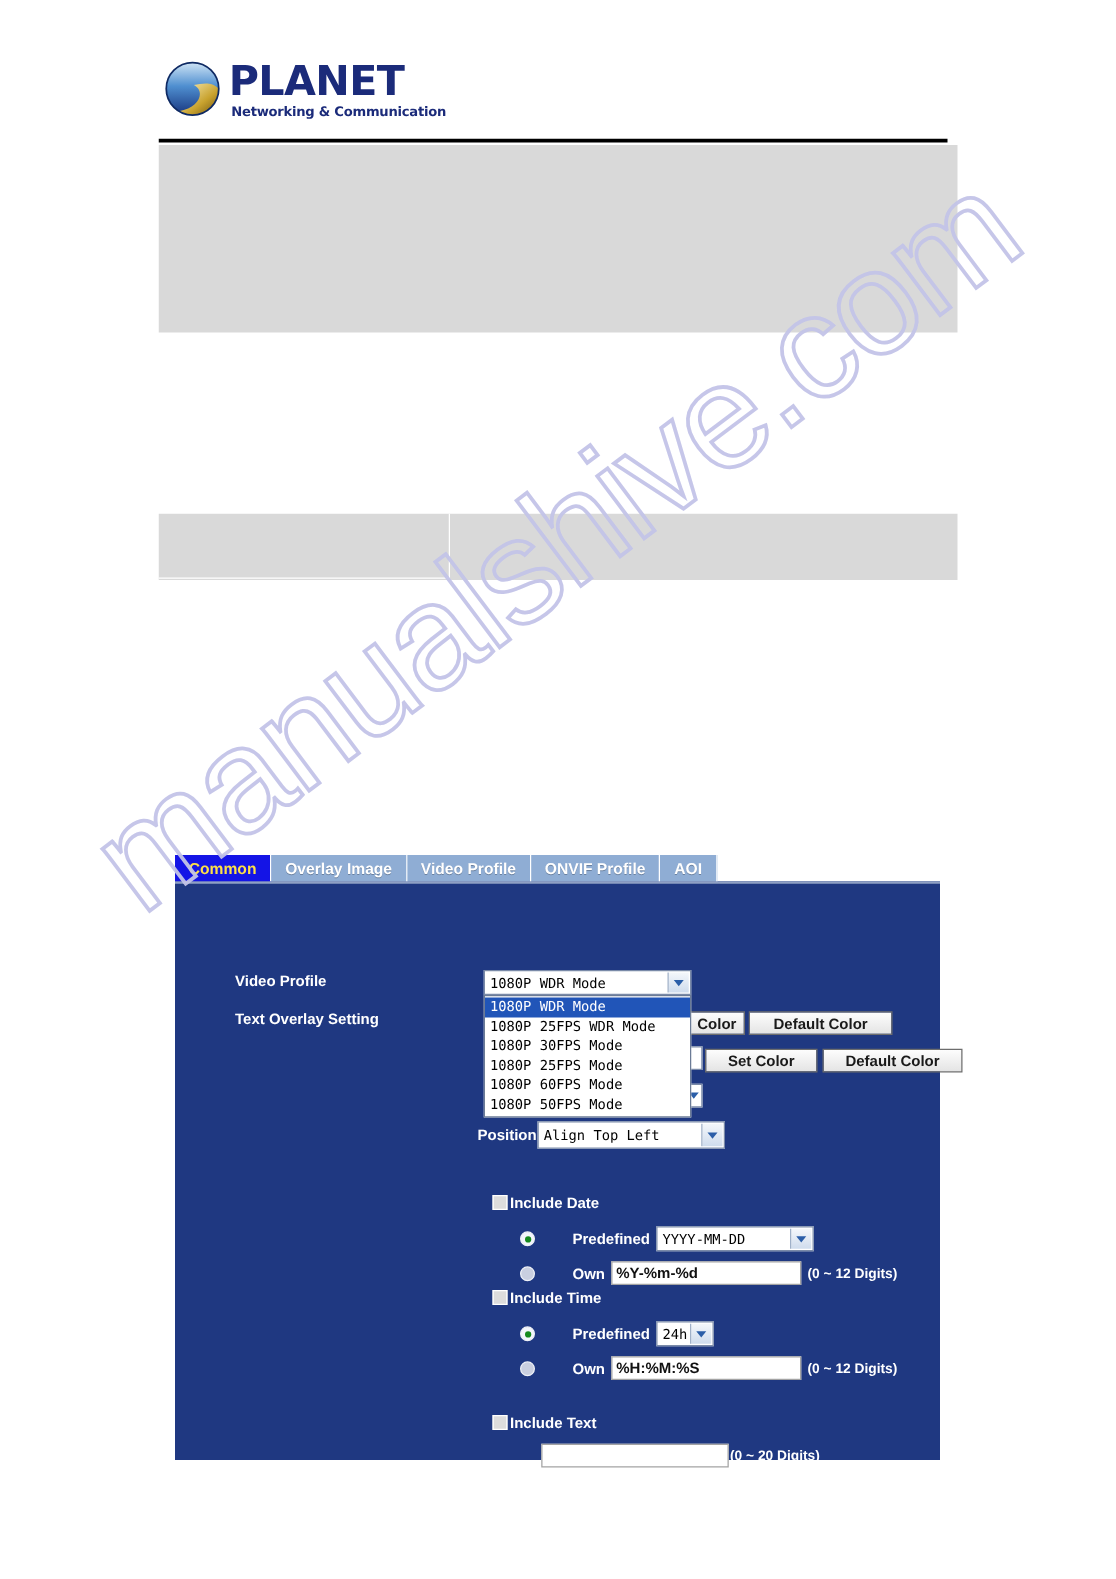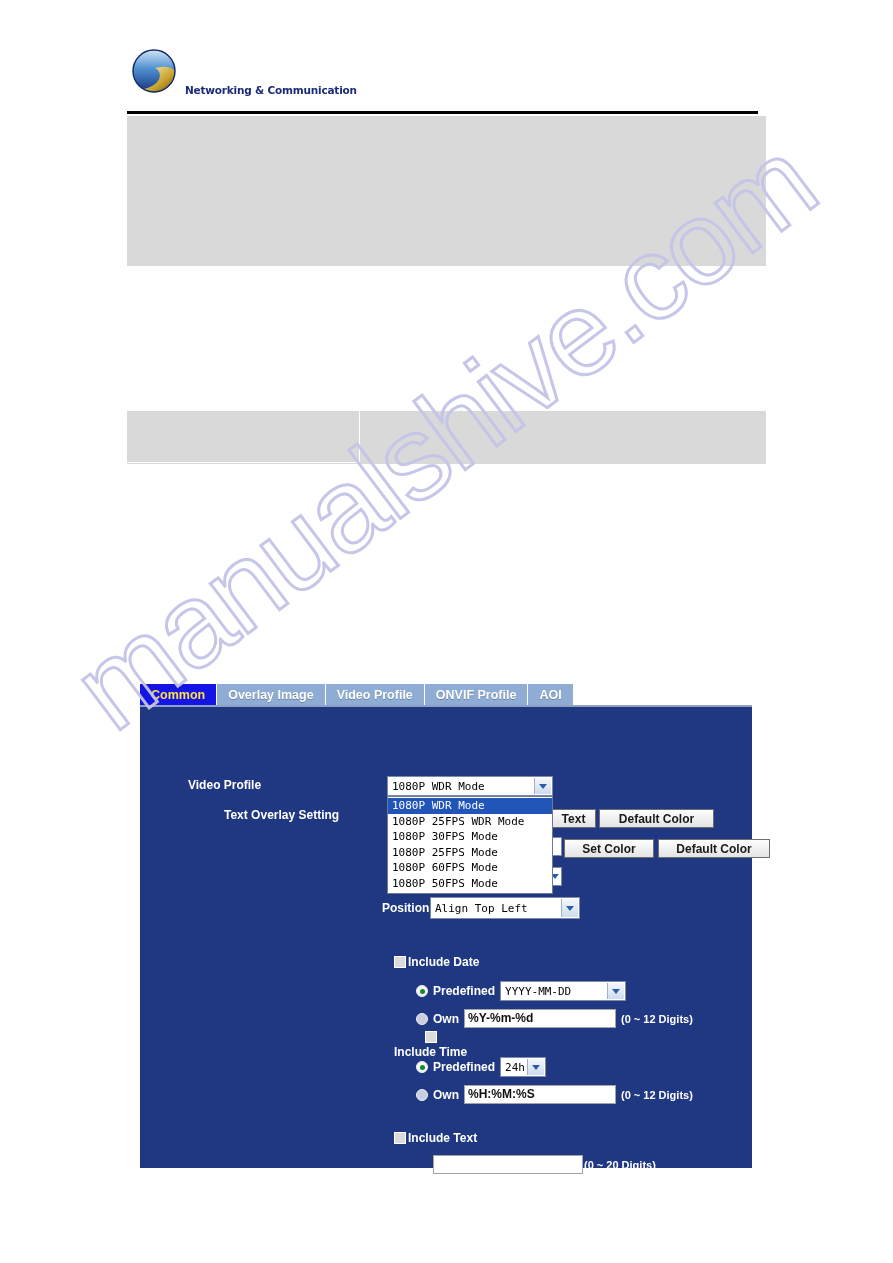--- a/index.html
+++ b/index.html
@@ -170,21 +170,21 @@
 
   .lbl {
     position: absolute;
     font-family: "Liberation Sans", sans-serif;
     font-size: 12px;
     font-weight: bold;
     color: #ffffff;
     white-space: nowrap;
   }
   #lbl-video-profile { left: 48px; top: 71px; }
-  #lbl-text-overlay  { left: 48px; top: 101px; margin-left: 36px; }
+  #lbl-text-overlay  { left: 48px; top: 101px; }
 
   
   .select-box {
     position: absolute;
     background: #ffffff;
     border: 1px solid #7a8aa8;
     box-sizing: border-box;
     font-family: "DejaVu Sans Mono", monospace;
     font-size: 11px;
     color: #000000;
@@ -354,21 +354,21 @@
     display: inline-block;
   }
   .chk-label {
     font-family: "Liberation Sans", sans-serif;
     font-size: 12px;
     font-weight: bold;
     color: #ffffff;
     white-space: nowrap;
   }
   #chk-date { left: 254px; top: 248px; }
-  #chk-time { left: 254px; top: 324px; flex-direction: column; }
+  #chk-time { left: 254px; top: 324px; }
   #chk-text { left: 254px; top: 424px; }
 
   .radio-row {
     position: absolute;
     display: flex;
     align-items: center;
     gap: 5px;
   }
   .radio {
     width: 12px;
@@ -390,20 +390,21 @@
     width: 5px; height: 5px;
     border-radius: 50%;
     background: #158a1e;
   }
   .radio-label {
     font-family: "Liberation Sans", sans-serif;
     font-size: 12px;
     font-weight: bold;
     color: #ffffff;
     white-space: nowrap;
+    margin-left: 25px;
   }
   .txt-input {
     background: #ffffff;
     border: 1px solid #a3a3a3;
     box-sizing: border-box;
     font-family: "Liberation Sans", sans-serif;
     font-size: 12px;
     font-weight: bold;
     color: #111111;
     padding: 0 3px;
@@ -463,20 +464,21 @@
       <linearGradient id="gy" x1="0" y1="0" x2="1" y2="1">
         <stop offset="0%" stop-color="#fdf3c2"></stop>
         <stop offset="60%" stop-color="#c8a22e"></stop>
         <stop offset="100%" stop-color="#6d5210"></stop>
       </linearGradient>
     </defs>
     <circle cx="23" cy="23" r="21" fill="url(#gl)"></circle>
     <path d="M44 23 A21 21 0 0 1 12 41 C30 38 33 24 24 20 C31 19 38 17 44 23 Z" fill="url(#gy)"></path>
     <circle cx="23" cy="23" r="21" fill="none" stroke="#0f2a63" stroke-width="1.4"></circle>
   </svg>
+  <div id="logo-word">PLANET</div>
   <div id="logo-tag">Networking &amp; Communication</div>
 </div>
 <div id="header-rule"></div>
 
 <div class="gray-box" id="gray-box-1"></div>
 <div class="gray-box" id="gray-box-2">
   <div id="gray-box-2-cell"></div>
 </div>
 
 <div id="camera-ui">
@@ -490,21 +492,21 @@
   </div>
 
   <div id="panel">
 
     <div class="lbl" id="lbl-video-profile">Video Profile</div>
     <div class="lbl" id="lbl-text-overlay">Text Overlay Setting</div>
 
     <div id="occluded-input-1"></div>
     <div id="occluded-select-2"></div>
 
-    <div class="btn" id="btn-color-1">Text</div>
+    <div class="btn" id="btn-color-1">Color</div>
     <div class="btn" id="btn-default-color-1">Default Color</div>
     <div class="btn" id="btn-set-color-2">Set Color</div>
     <div class="btn" id="btn-default-color-2">Default Color</div>
 
     <div class="select-box" id="profile-select">
       <span>1080P WDR Mode</span>
       <span class="select-arrow"></span>
     </div>
     <div id="profile-list">
       <div class="opt sel">1080P WDR Mode</div>

